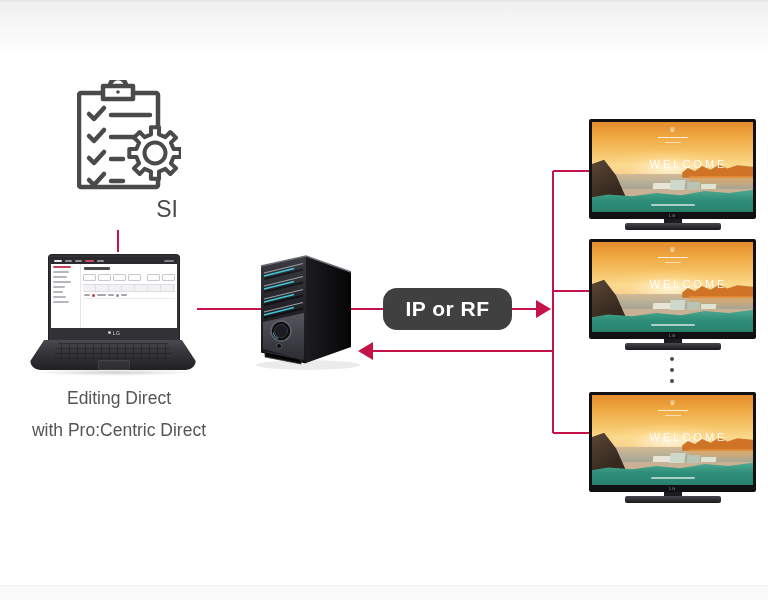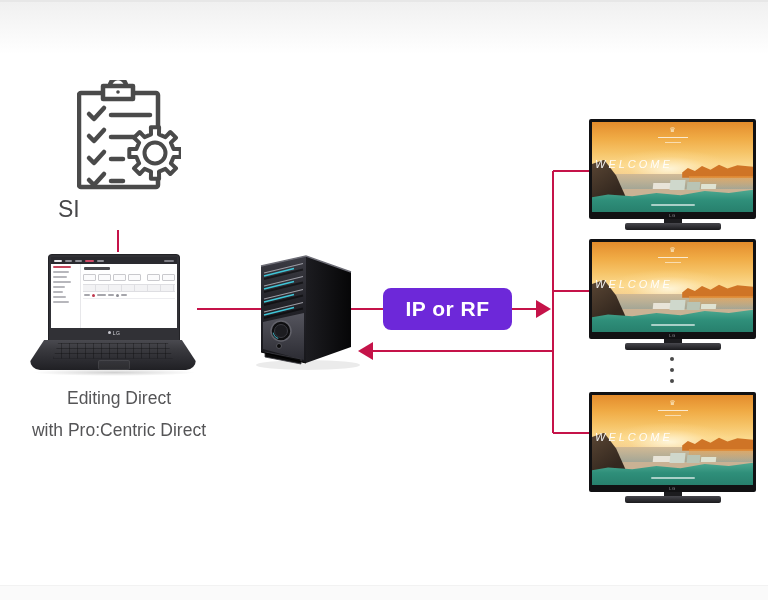--- a/index.html
+++ b/index.html
@@ -9,21 +9,21 @@
   
   .top-fade{position:absolute;top:0;left:0;right:0;height:52px;
     background:linear-gradient(#f0f0f0,#ffffff);border-top:2px solid #e7e7e7;}
   .bottom-fade{position:absolute;bottom:0;left:0;right:0;height:14px;background:#fafafa;border-top:1px solid #f2f2f2;}
 
   
   svg.connectors{position:absolute;left:0;top:0;z-index:1;}
 
   
   .si-icon{position:absolute;left:77px;top:80px;width:104px;height:110px;z-index:2;}
-  .si-label{position:absolute;left:58px;top:196px;width:120px;text-align:left;
+  .si-label{position:absolute;left:58px;top:196px;width:120px;text-align:right;
     font-size:23px;line-height:26px;color:#48484a;z-index:2;}
 
   
   .laptop{position:absolute;left:30px;top:248px;width:170px;height:130px;z-index:2;}
   .lap-screen{position:absolute;left:18px;top:6px;width:132px;height:86px;background:#313136;
     border:1px solid #222226;border-bottom:none;border-radius:4px 4px 0 0;box-sizing:border-box;padding:2px;}
   .lap-ui{width:126px;height:71px;background:#ffffff;overflow:hidden;}
   .mini-nav{height:7px;background:#2a2a2f;display:flex;align-items:center;gap:3px;padding:0 3px;}
   .d{display:block;height:2px;border-radius:1px;background:#8f8f96;}
   .d.dl{background:#e9e9ec;}
@@ -66,22 +66,22 @@
   
   .caption{position:absolute;left:8px;top:382px;width:222px;text-align:center;
     font-size:17.5px;line-height:32px;color:#555557;z-index:2;}
   .server-label{position:absolute;left:248px;top:382px;width:112px;text-align:center;
     font-size:17.5px;line-height:32px;color:#555557;z-index:2;}
 
   
   .server-svg{position:absolute;left:250px;top:246px;width:112px;height:124px;z-index:2;}
 
   
-  .badge{position:absolute;left:383px;top:288px;width:129px;height:42px;background:#6d28d9;
-    border-radius:8px;display:flex;align-items:center;justify-content:center;color:#ffffff;
+  .badge{position:absolute;left:383px;top:288px;width:129px;height:42px;background:#404040;
+    border-radius:14px;display:flex;align-items:center;justify-content:center;color:#ffffff;
     font-size:21px;font-weight:bold;letter-spacing:.5px;z-index:3;}
 
   
   .tv{position:absolute;left:589px;width:167px;z-index:2;}
   .tv-frame{background:#111113;border-radius:2px;padding:3px 3px 0 3px;}
   .tv-screen{position:relative;width:161px;height:90px;overflow:hidden;background:#f3b955;}
   .sky{position:absolute;inset:0;
     background:linear-gradient(180deg,#e48c2c 0%,#f0ab45 18%,#f6c468 34%,#fbd98d 48%,#f4cd8c 58%,#dcc094 66%,#c9b294 74%);}
   .sun{position:absolute;inset:0;
     background:radial-gradient(ellipse 55% 30% at 48% 52%,rgba(255,246,218,.95),rgba(255,222,152,.35) 45%,transparent 72%);}
@@ -102,22 +102,22 @@
   .b1{left:0;width:28%;height:45%;background:#e8e4d8;}
   .b2{left:26%;width:24%;height:72%;background:#cfd8cc;}
   .b3{left:52%;width:20%;height:58%;background:#b9c4b4;}
   .b4{left:74%;width:24%;height:40%;background:#dfe3d2;}
   .emblem{position:absolute;top:4%;left:0;width:100%;text-align:center;font-size:7px;
     color:#fdf0cf;opacity:.9;line-height:8px;}
   .emblem-line{position:absolute;top:17%;left:50%;width:30px;height:1px;margin-left:-15px;
     background:rgba(255,255,255,.75);}
   .emblem-line2{position:absolute;top:22%;left:50%;width:16px;height:1px;margin-left:-8px;
     background:rgba(255,255,255,.55);}
-  .welcome{position:absolute;top:40%;left:3px;width:100%;text-align:left;color:rgba(255,255,255,.93);
-    font-size:11px;letter-spacing:3px;font-style:italic;}
+  .welcome{position:absolute;top:40%;left:16px;width:100%;text-align:center;color:rgba(255,255,255,.93);
+    font-size:11px;letter-spacing:3px;}
   .screen-caption{position:absolute;bottom:7%;left:50%;width:44px;height:2px;margin-left:-22px;
     background:rgba(255,255,255,.6);border-radius:1px;}
   .tv-chin{height:7px;display:flex;align-items:center;justify-content:center;}
   .tv-lg{font-size:4px;color:#9b9ba2;letter-spacing:.5px;}
   .tv-stand{position:relative;width:100%;height:12px;}
   .neck{position:absolute;left:50%;top:0;width:18px;height:4px;margin-left:-9px;background:#1c1c1f;}
   .bar{position:absolute;left:50%;top:4px;width:96px;height:7px;margin-left:-48px;border-radius:2px;
     background:linear-gradient(180deg,#47474d,#1a1a1d);}
 
   

